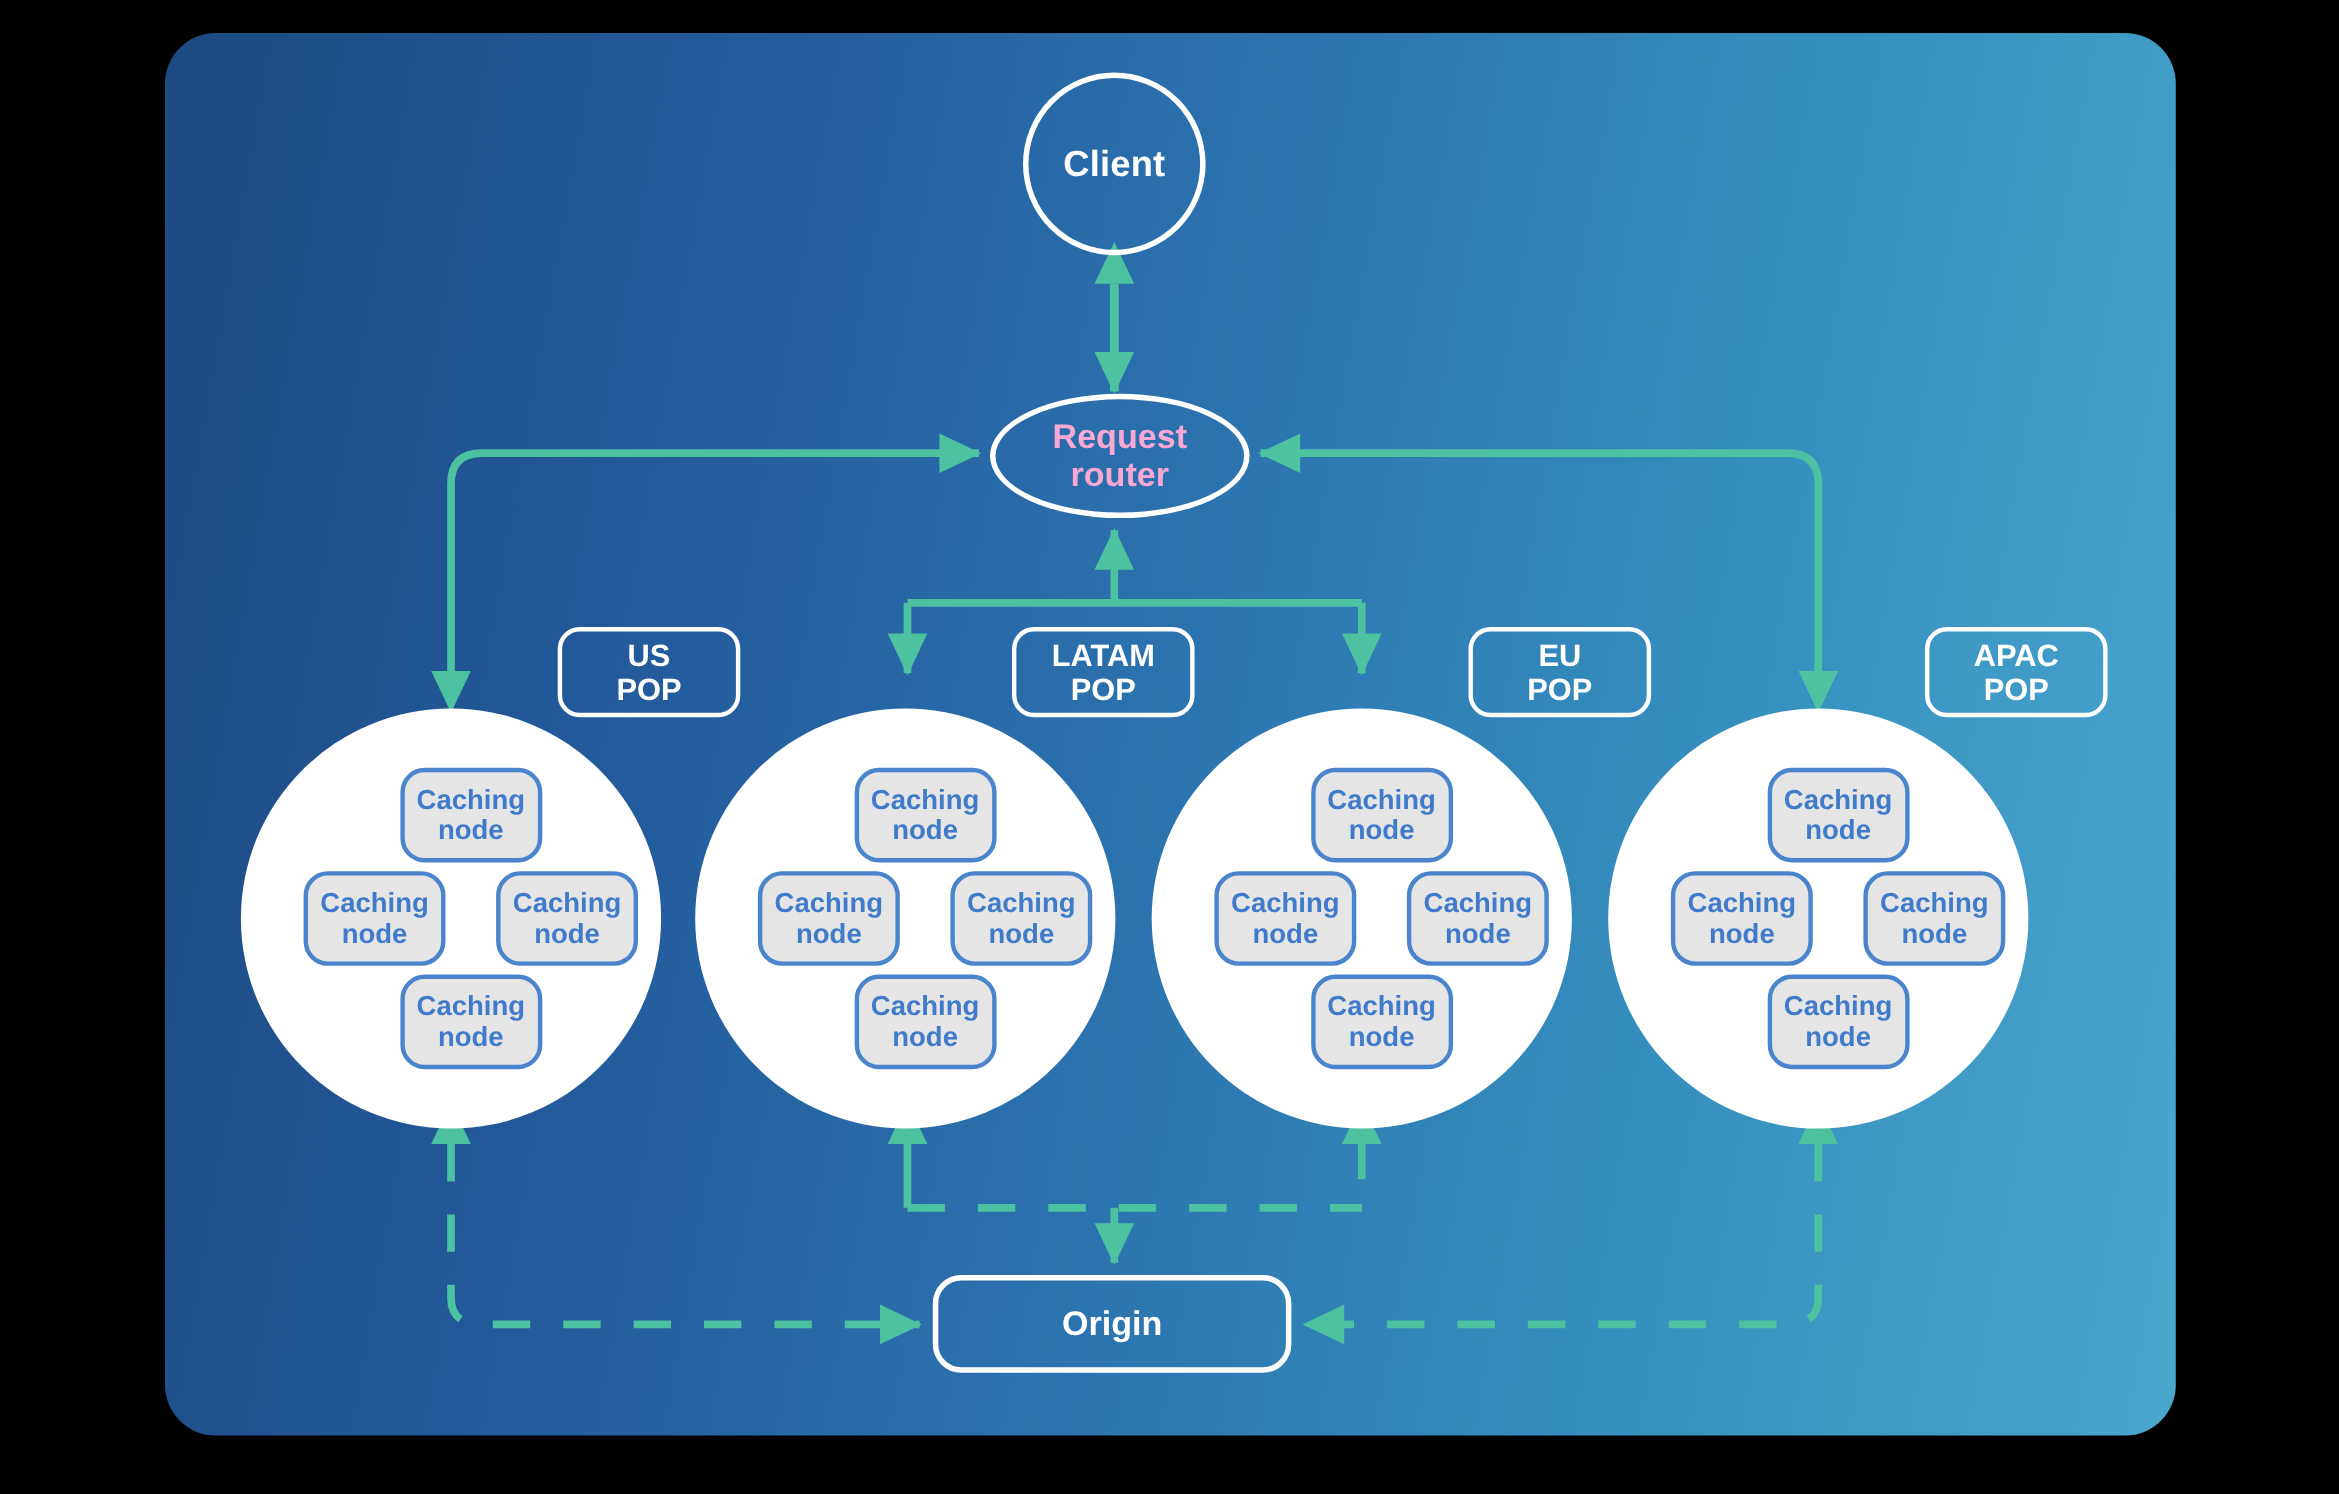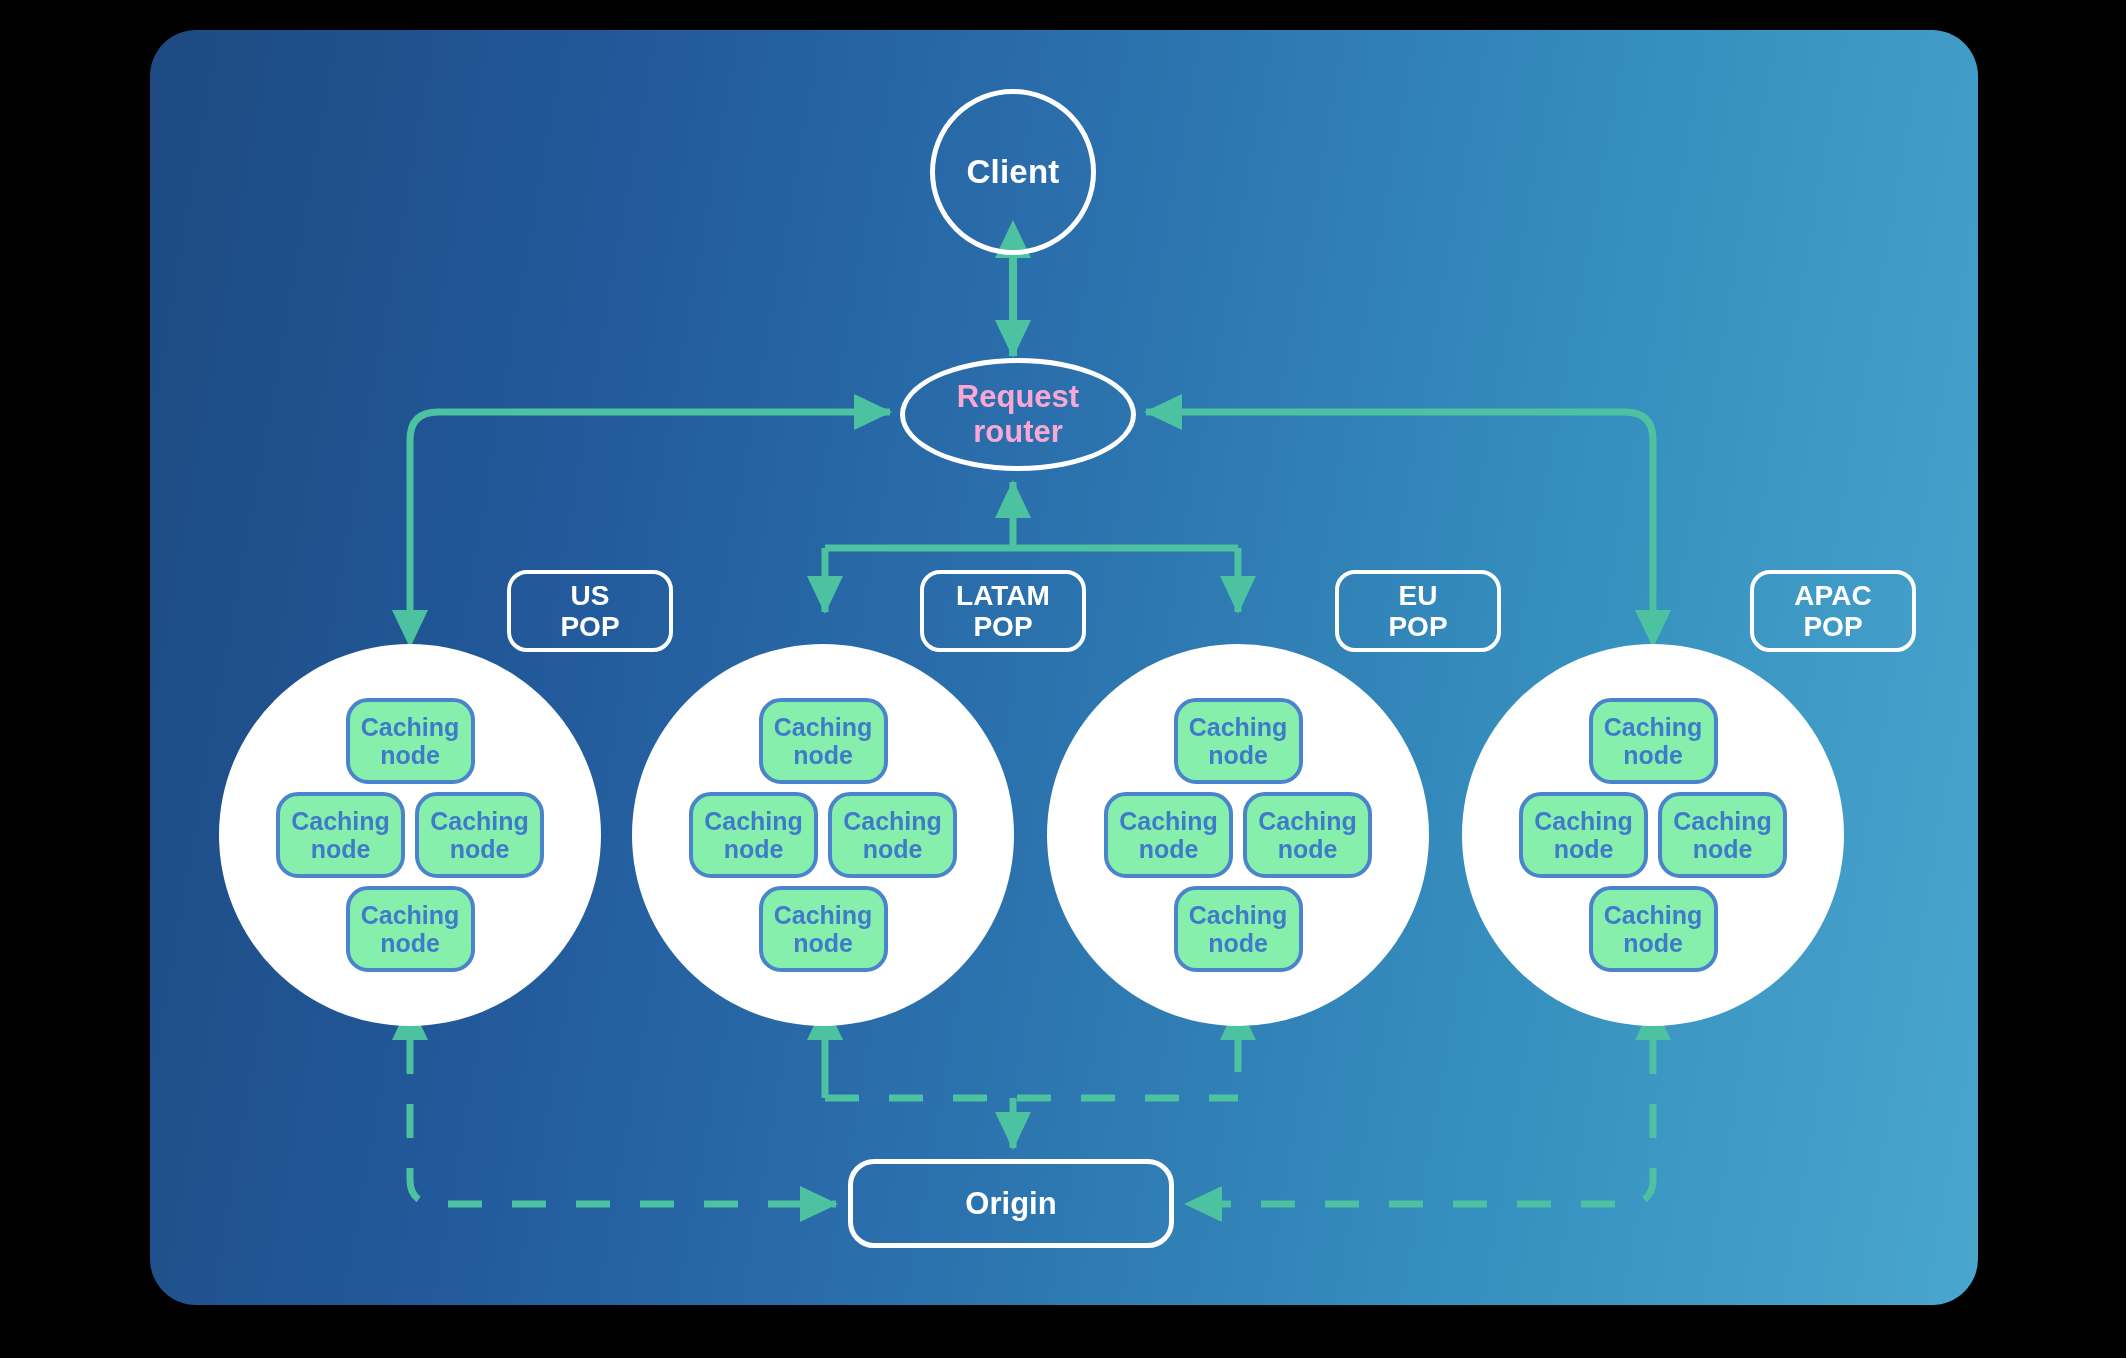--- a/index.html
+++ b/index.html
@@ -32,21 +32,21 @@
     top: 0;
     width: 2126px;
     height: 1358px;
     pointer-events: none;
   }
 
   
   .client-node {
     position: absolute;
     left: 930px;
-    top: 89px;
+    top: 66px;
     width: 166px;
     height: 166px;
     border: 5px solid #ffffff;
     border-radius: 50%;
     box-sizing: border-box;
     display: flex;
     align-items: center;
     justify-content: center;
     color: #ffffff;
     font-size: 33px;
@@ -108,21 +108,22 @@
     height: 86px;
     display: flex;
     flex-direction: column;
     align-items: center;
     justify-content: center;
     color: #3f7acb;
     font-size: 25px;
     font-weight: bold;
     line-height: 1.13;
     text-align: center;
-    background: #86efac;
+    background: #e5e5e5;
+    margin-left: 36px;
   }
 
   
   .pop-label {
     position: absolute;
     border: 4px solid #ffffff;
     border-radius: 20px;
     box-sizing: border-box;
     width: 166px;
     height: 82px;

